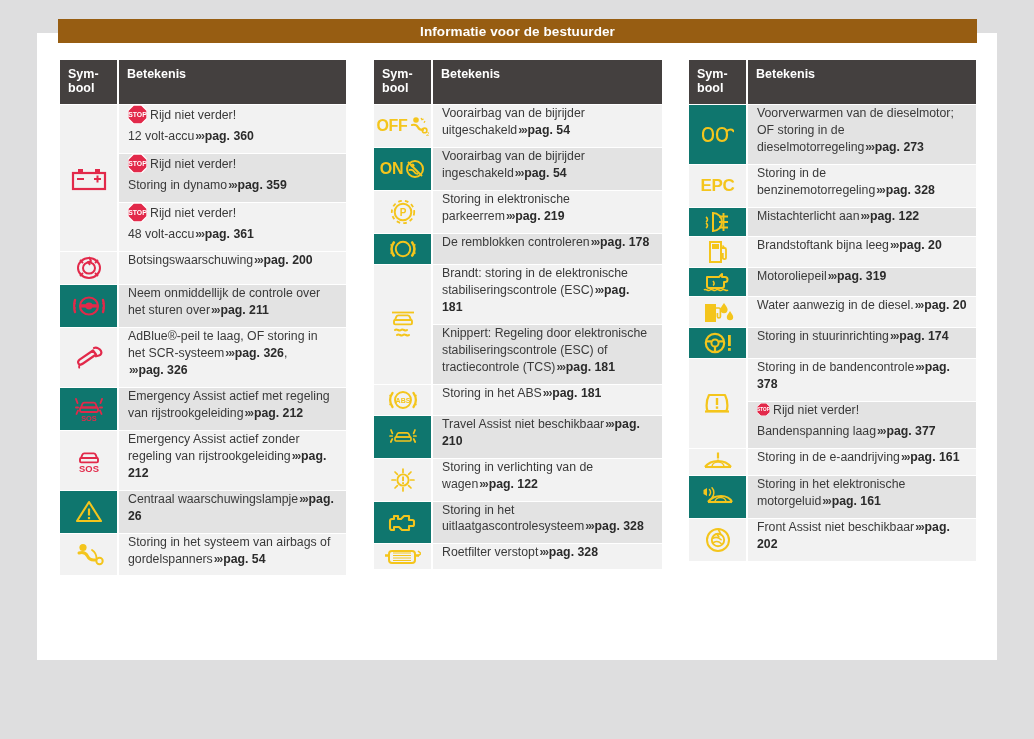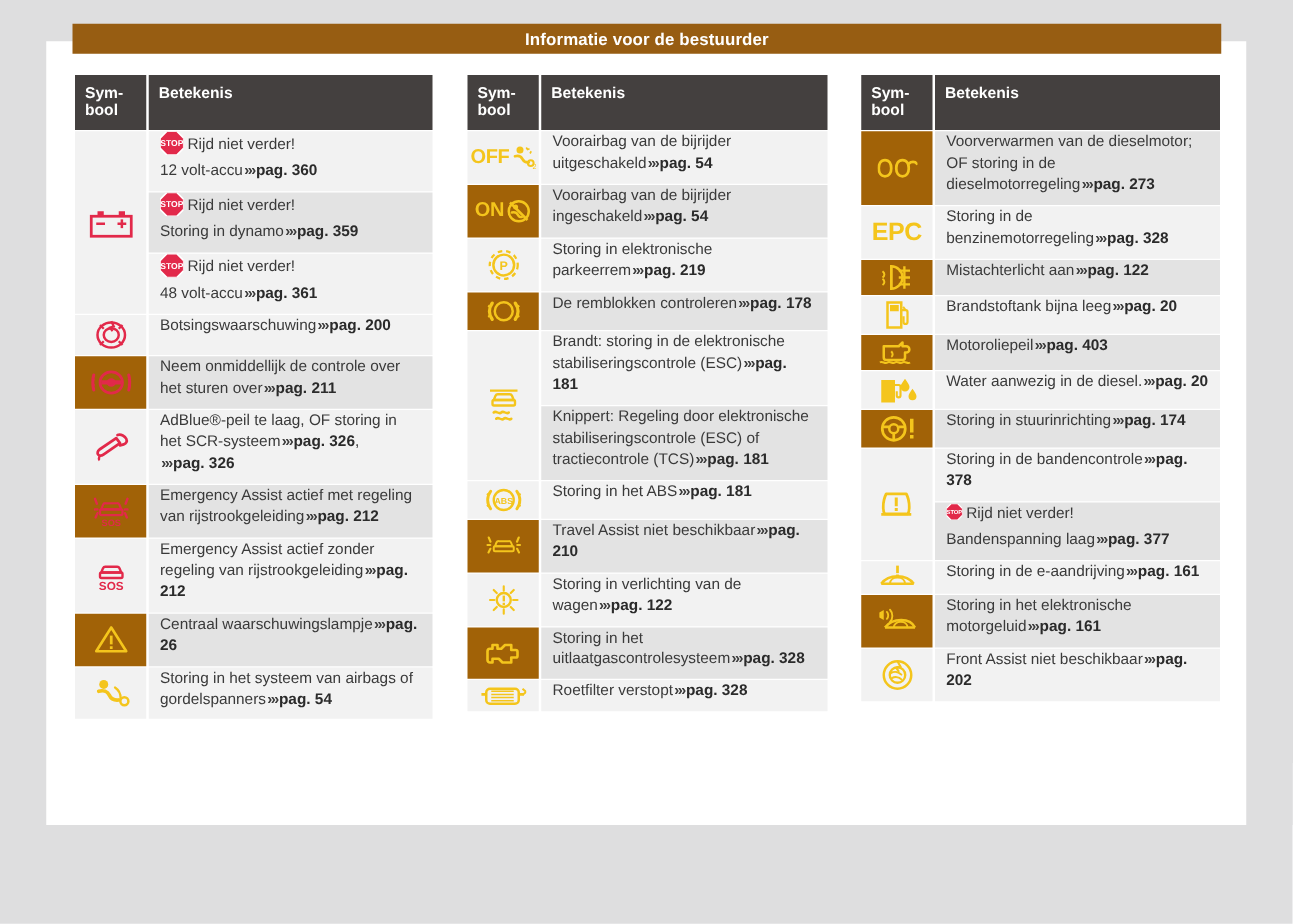--- a/index.html
+++ b/index.html
@@ -79,21 +79,21 @@
   #col-1 .th-sym, #col-2 .th-sym { width: 57px; }
 
   td.symcell {
     width: 57px;
     background: #f2f2f2;
     text-align: center;
     vertical-align: middle;
     padding: 2px;
     margin-top: 20px;
   }
-  td.symcell.alt { background: #a16207; }
+  td.symcell.alt { background: #0f766e; }
   td.txtcell {
     background: #f2f2f2;
     color: #3a3a3a;
     font-size: 12.3px;
     line-height: 1.38;
     padding: 0 9px 8px 9px;
     vertical-align: top;
   }
   td.txtcell.alt { background: #e3e3e3; }
 
@@ -487,21 +487,21 @@
                 </svg>
               </span>
             </td>
             <td class="txtcell alt">
               <span class="line2">Voorverwarmen van de dieselmotor; OF storing in de dieselmotorregeling<span class="arrow">›››</span><span class="pag">pag. 273</span></span>
             </td>
           </tr>
           <tr>
             <td class="symcell">
               <span class="icowrap">
-                <span class="txt-ico" style="font-size:20px;color:#f4c51c">EPC</span>
+                <span class="txt-ico" style="font-size:17px;color:#f4c51c">EPC</span>
               </span>
             </td>
             <td class="txtcell">
               <span class="line2">Storing in de benzinemotorregeling<span class="arrow">›››</span><span class="pag">pag. 328</span></span>
             </td>
           </tr>
           <tr>
             <td class="symcell alt">
               <span class="icowrap">
                 <svg class="ico" width="28" height="24" viewBox="0 0 28 24" xmlns="http://www.w3.org/2000/svg">
@@ -536,21 +536,21 @@
             <td class="symcell alt">
               <span class="icowrap">
                 <svg class="ico" width="32" height="24" viewBox="0 0 32 24" xmlns="http://www.w3.org/2000/svg">
                   <path d="M5 7h12l3-3v3h3a2.5 2.5 0 0 1 0 5h-1v4a2 2 0 0 1-2 2H7a2 2 0 0 1-2-2z" fill="none" stroke="#f4c51c" stroke-width="2" stroke-linejoin="round"></path>
                   <path d="M11 11c1.5 1.8 1.5 3.5 0 4.5" fill="none" stroke="#f4c51c" stroke-width="1.6"></path>
                   <path d="M2 20c2-1.8 4 1.8 6 0c2-1.8 4 1.8 6 0c2-1.8 4 1.8 6 0c2-1.8 4 1.8 6 0" fill="none" stroke="#f4c51c" stroke-width="1.6"></path>
                 </svg>
               </span>
             </td>
             <td class="txtcell alt">
-              <span class="line2">Motoroliepeil<span class="arrow">›››</span><span class="pag">pag. 403</span></span>
+              <span class="line2">Motoroliepeil<span class="arrow">›››</span><span class="pag">pag. 319</span></span>
             </td>
           </tr>
           <tr>
             <td class="symcell">
               <span class="icowrap">
                 <svg class="ico" width="32" height="26" viewBox="0 0 32 26" xmlns="http://www.w3.org/2000/svg">
                   <path d="M3 5h11v18H3z" fill="#f4c51c"></path>
                   <path d="M14 9h3a1.4 1.4 0 0 1 1.4 1.4v7a1.5 1.5 0 0 1-3 0V14" fill="none" stroke="#f4c51c" stroke-width="1.7"></path>
                   <path d="M22 4c2 3 3.6 4.8 3.6 6.6A3.6 3.6 0 0 1 18.4 10.6C18.4 8.8 20 7 22 4z" fill="#f4c51c"></path>
                   <path d="M28 12c1.8 2.8 3.2 4.4 3.2 6a3.2 3.2 0 0 1-6.4 0c0-1.6 1.4-3.2 3.2-6z" fill="#f4c51c"></path>

